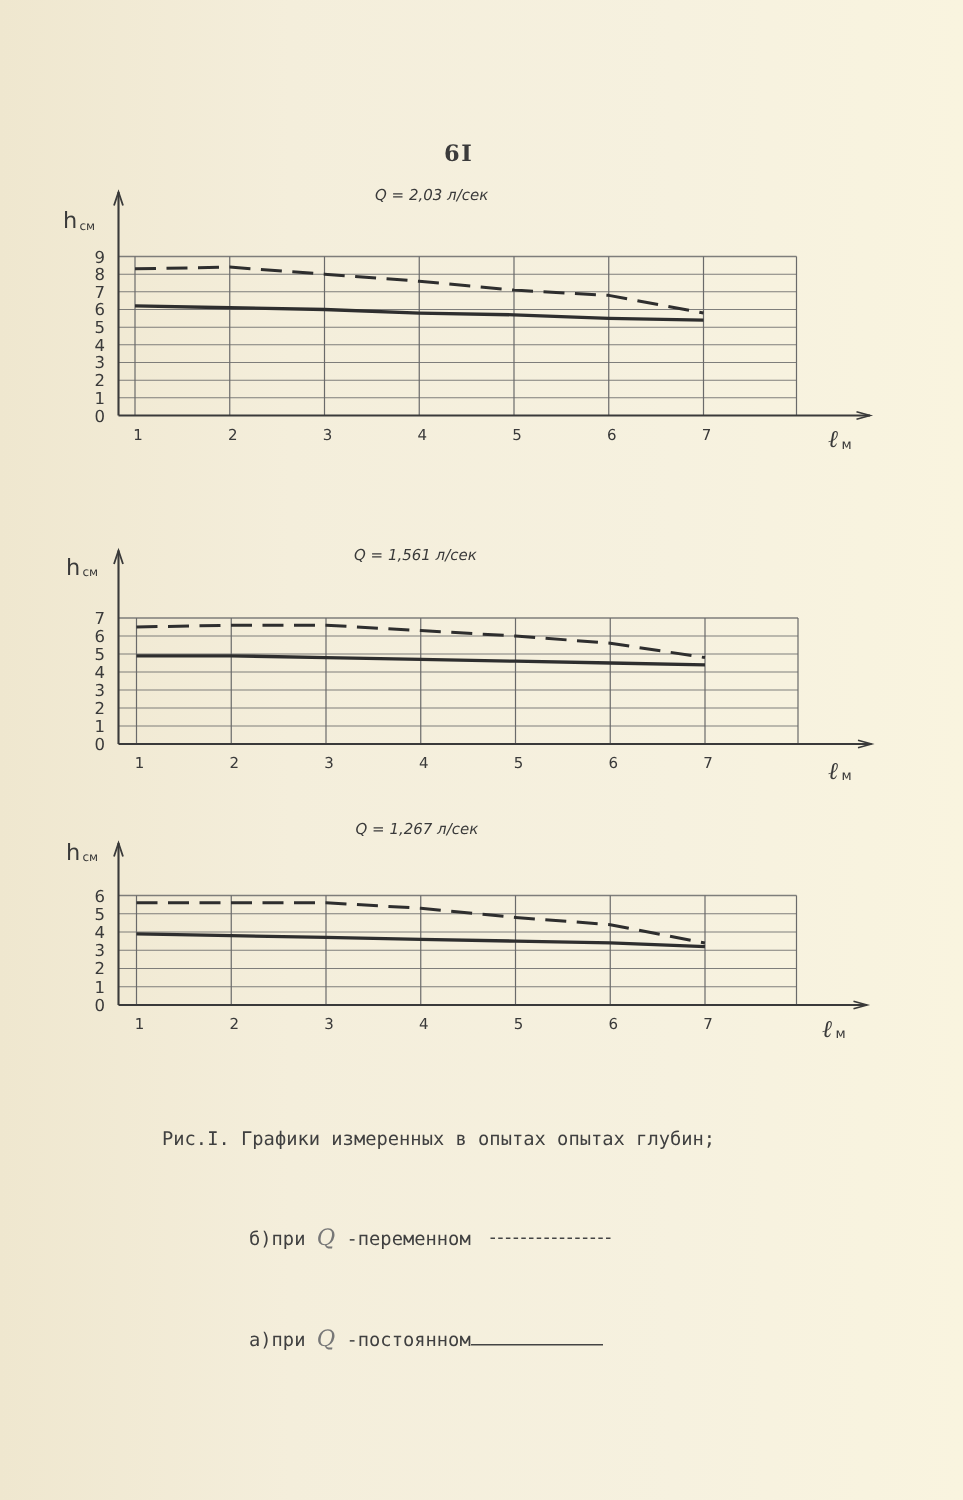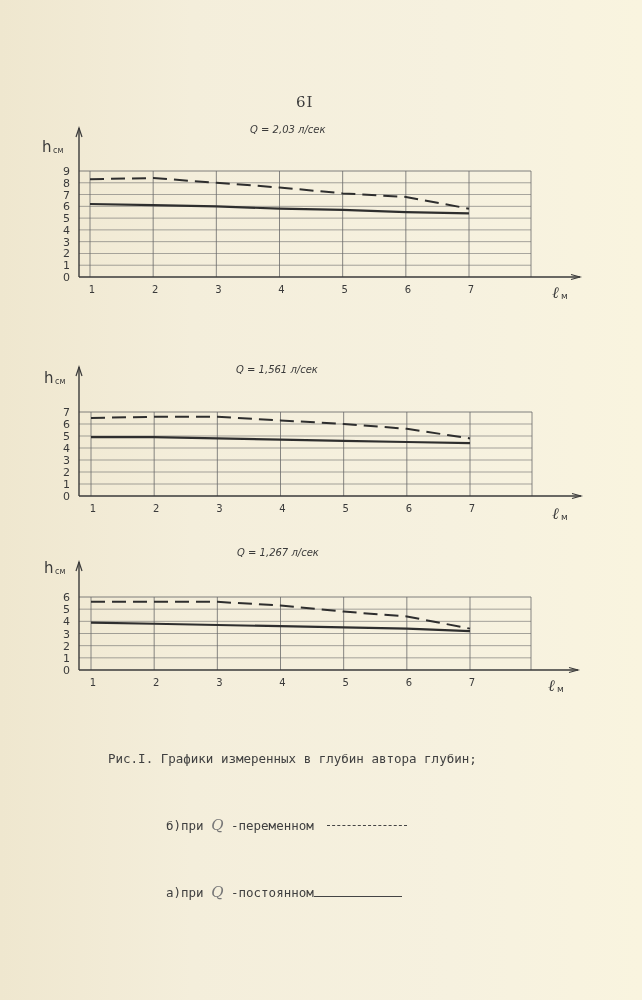--- a/index.html
+++ b/index.html
@@ -9,21 +9,21 @@
     position: relative;
     font-family: "DejaVu Sans Mono", monospace;
     color: #3a3a3a;
   }
   .page {
     position: absolute; left: 0; top: 0; width: 642px; height: 1000px;
     background: linear-gradient(90deg, #efe7cf 0%, #f4eedb 30%, #f6f1df 70%, #f9f4df 100%);
   }
   .page-number {
     position: absolute; left: 296px; top: 93px; width: 40px;
-    font-family: "DejaVu Serif", serif; font-size: 15px; font-weight: normal;
+    font-family: "DejaVu Serif", serif; font-size: 15px; font-weight: bold;
     color: #3b3b3b; letter-spacing: 1px;
   }
   .chart-svg { position: absolute; left: 0; top: 0; }
   .caption {
     position: absolute; left: 108px; top: 704px;
     font-family: "DejaVu Sans Mono", monospace; font-size: 12.5px;
     color: #404040; line-height: 22px; white-space: pre;
   }
   .caption .line { display: block; }
   .caption .indent { padding-left: 58px; }
@@ -159,17 +159,17 @@
       <text x="237" y="556" font-size="10" fill="#3a3a3a" font-style="italic" font-family="DejaVu Sans, sans-serif">Q = 1,267 л/сек</text>
       <text x="44" y="573" font-size="15" fill="#3a3a3a" font-family="DejaVu Sans, sans-serif">h</text>
       <text x="55" y="574" font-size="8" fill="#3a3a3a" font-family="DejaVu Sans, sans-serif">см</text>
       <text x="548" y="691" font-size="16" fill="#3a3a3a" font-style="italic" font-family="DejaVu Serif, serif">ℓ</text>
       <text x="557" y="692" font-size="9" fill="#3a3a3a" font-family="DejaVu Sans, sans-serif">м</text>
       <polyline points="91,601.8666666666667 154.16666666666666,601.8666666666667 217.33333333333331,601.8666666666667 280.5,605.5166666666667 343.66666666666663,611.6 406.8333333333333,616.4666666666667 470,628.6333333333333" fill="none" stroke="#2e2e2e" stroke-width="2" stroke-linejoin="round" stroke-dasharray="14 7"></polyline>
       <polyline points="91,622.55 154.16666666666666,623.7666666666667 217.33333333333331,624.9833333333333 280.5,626.2 343.66666666666663,627.4166666666666 406.8333333333333,628.6333333333333 470,631.0666666666666" fill="none" stroke="#2e2e2e" stroke-width="2.2" stroke-linejoin="round"></polyline>
     </svg>
 
   <div class="caption">
-    <span class="line">Рис.I. Графики измеренных в глубин автора глубин;</span>
+    <span class="line">Рис.I. Графики измеренных в опытах опытах глубин;</span>
     <span class="line indent"><span>б)при </span><span class="q-glyph">Q</span><span> -переменном </span><span class="legend-dash"></span></span>
     <span class="line indent"><span>а)при </span><span class="q-glyph">Q</span><span> -постоянном</span><span class="legend-solid"></span></span>
   </div>
 </div>
 
 </body></html>

